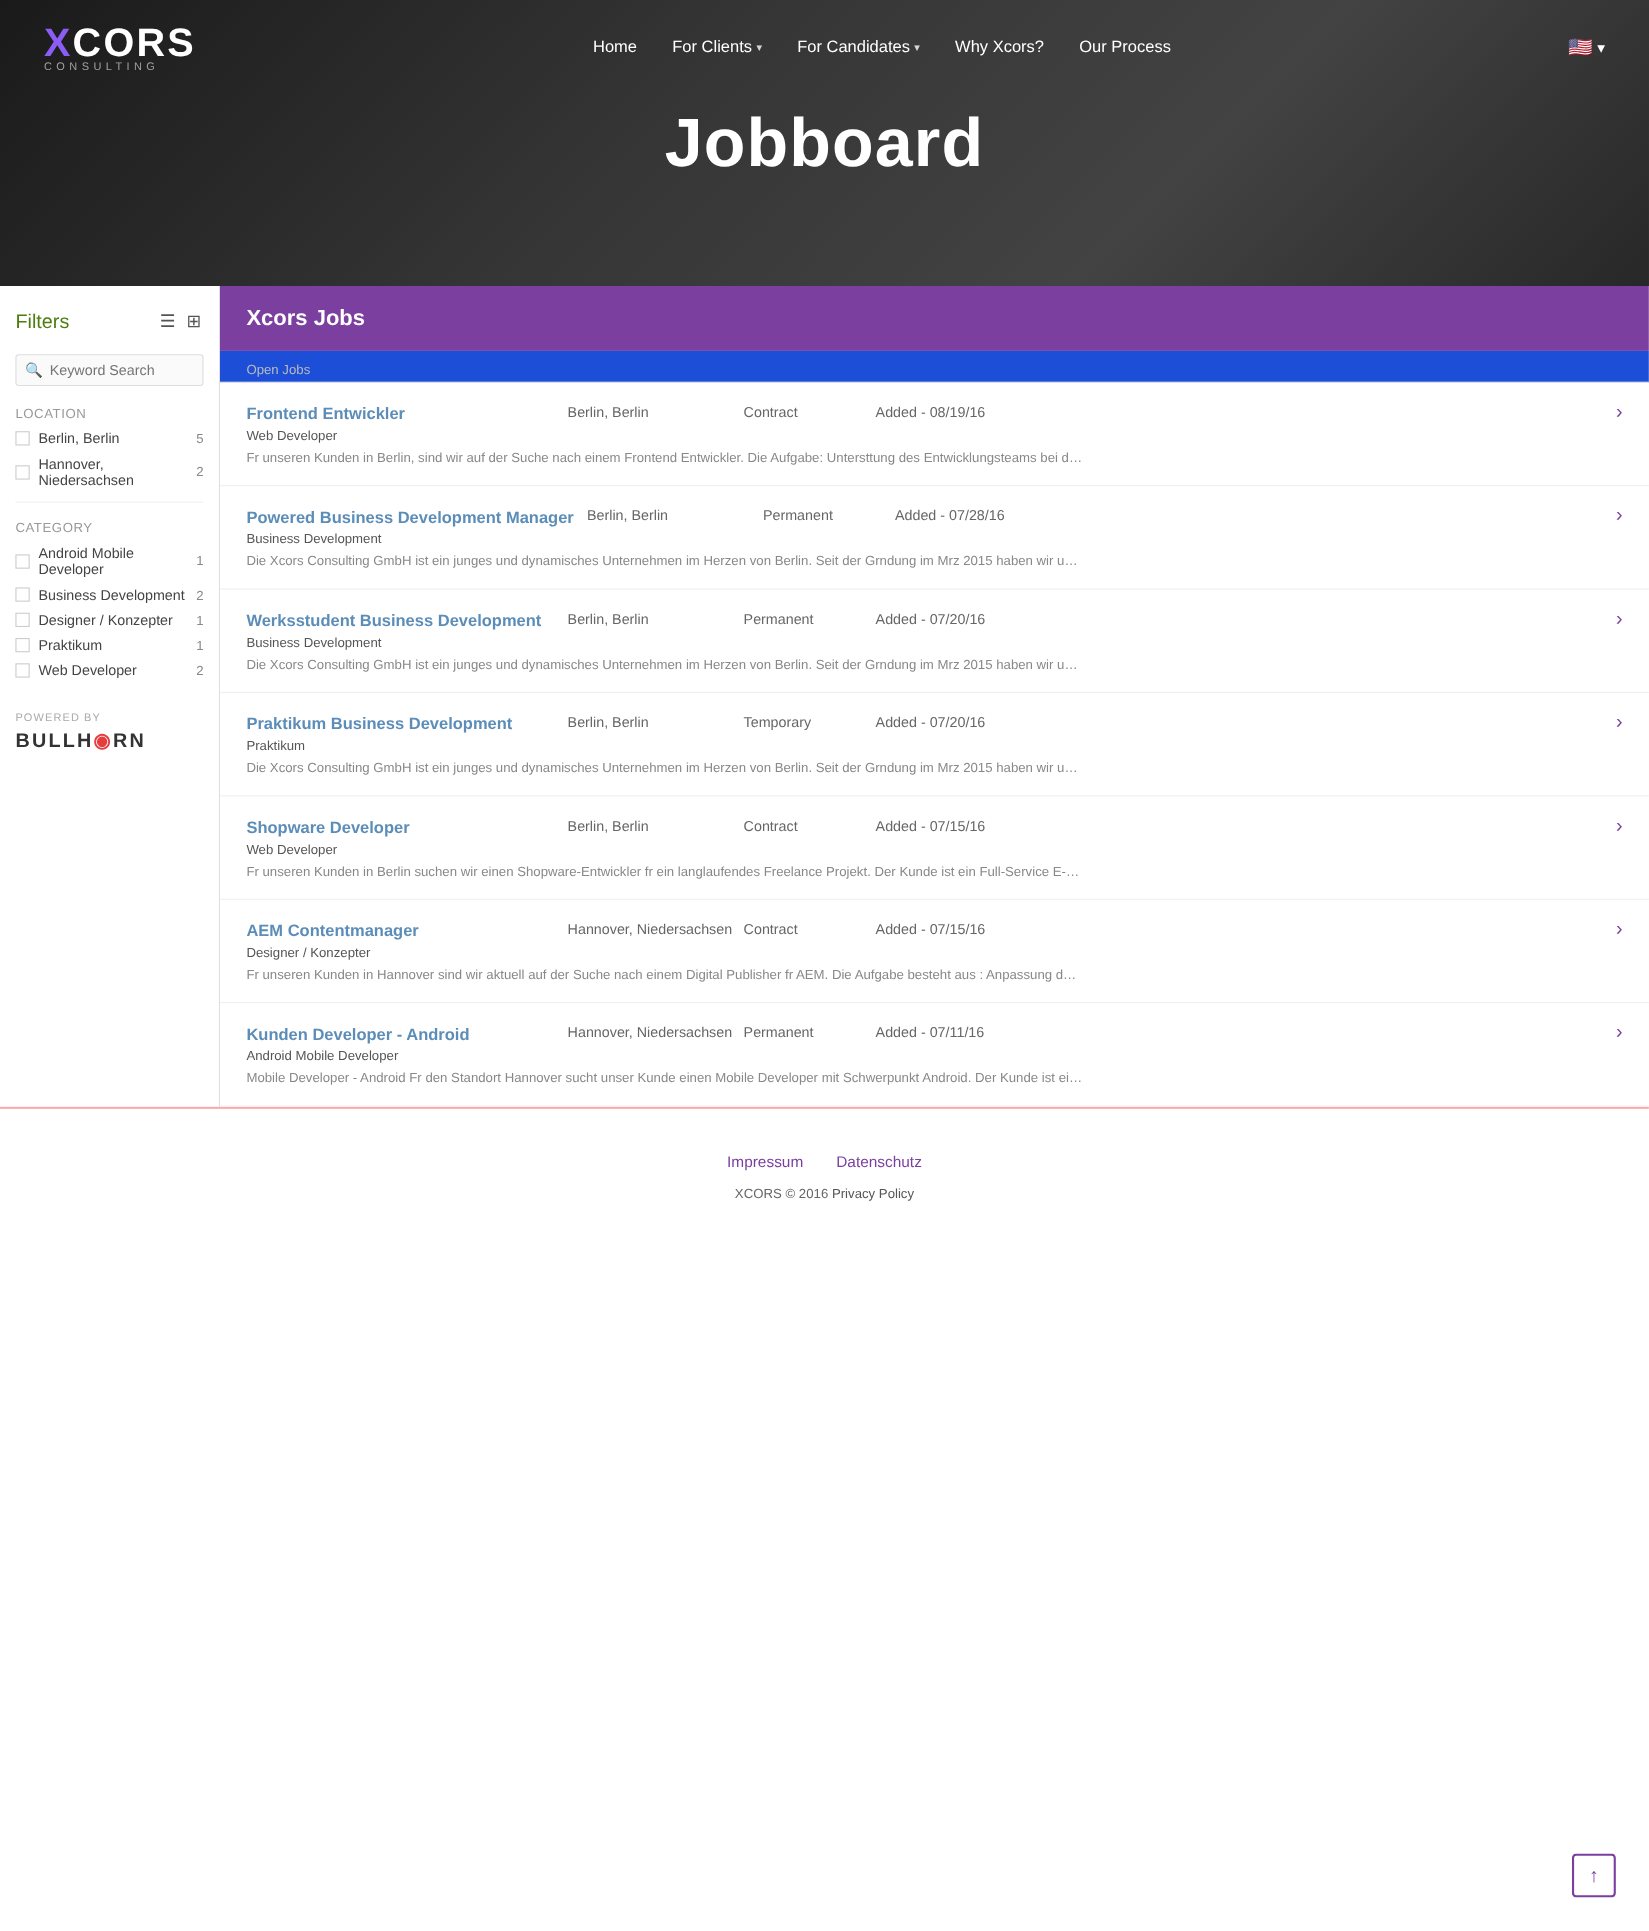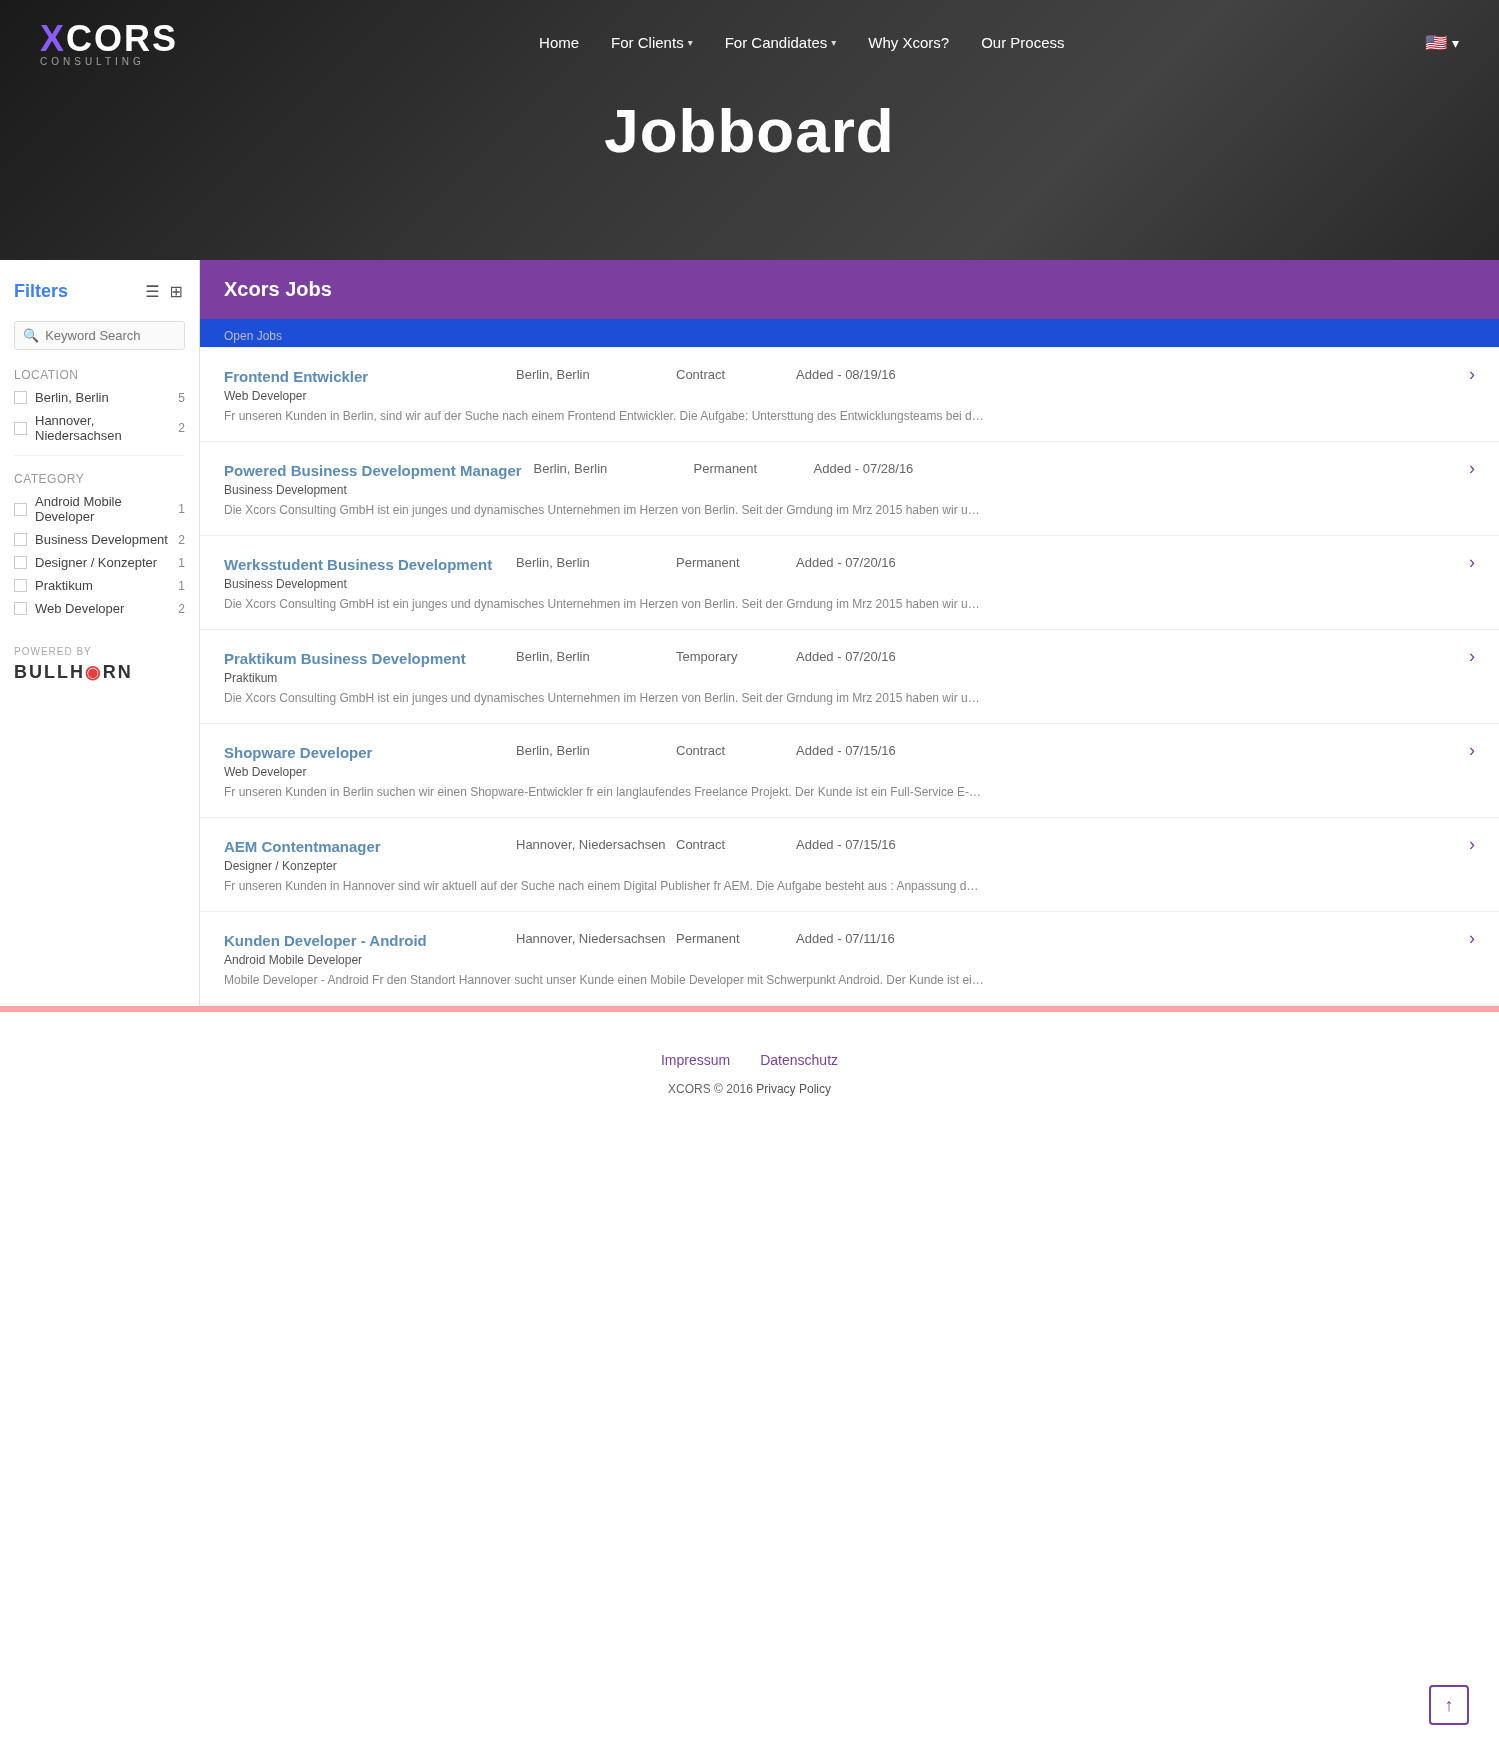--- a/index.html
+++ b/index.html
@@ -109,22 +109,22 @@
       padding: 20px 14px;
     }
     .sidebar-header {
       display: flex;
       align-items: center;
       justify-content: space-between;
       margin-bottom: 18px;
     }
     .sidebar-title {
       font-size: 18px;
-      font-weight: 700;
-      color: #3b82f6;
+      font-weight: 400;
+      color: #4d7c0f;
       text-align: center;
     }
     .view-toggles {
       display: flex;
       gap: 6px;
     }
     .view-btn {
       background: none;
       border: none;
       cursor: pointer;
@@ -291,21 +291,21 @@
       line-height: 1.5;
       white-space: nowrap;
       overflow: hidden;
       text-overflow: ellipsis;
       max-width: 760px;
     }
 
     
     .footer {
       background: #fff;
-      border-top: 6px solid #fca5a5;
+      border-top: 2px solid #fca5a5;
       padding: 40px 20px 20px;
       text-align: center;
     }
     .footer-links {
       display: flex;
       justify-content: center;
       gap: 30px;
       margin-bottom: 14px;
     }
     .footer-links a {

